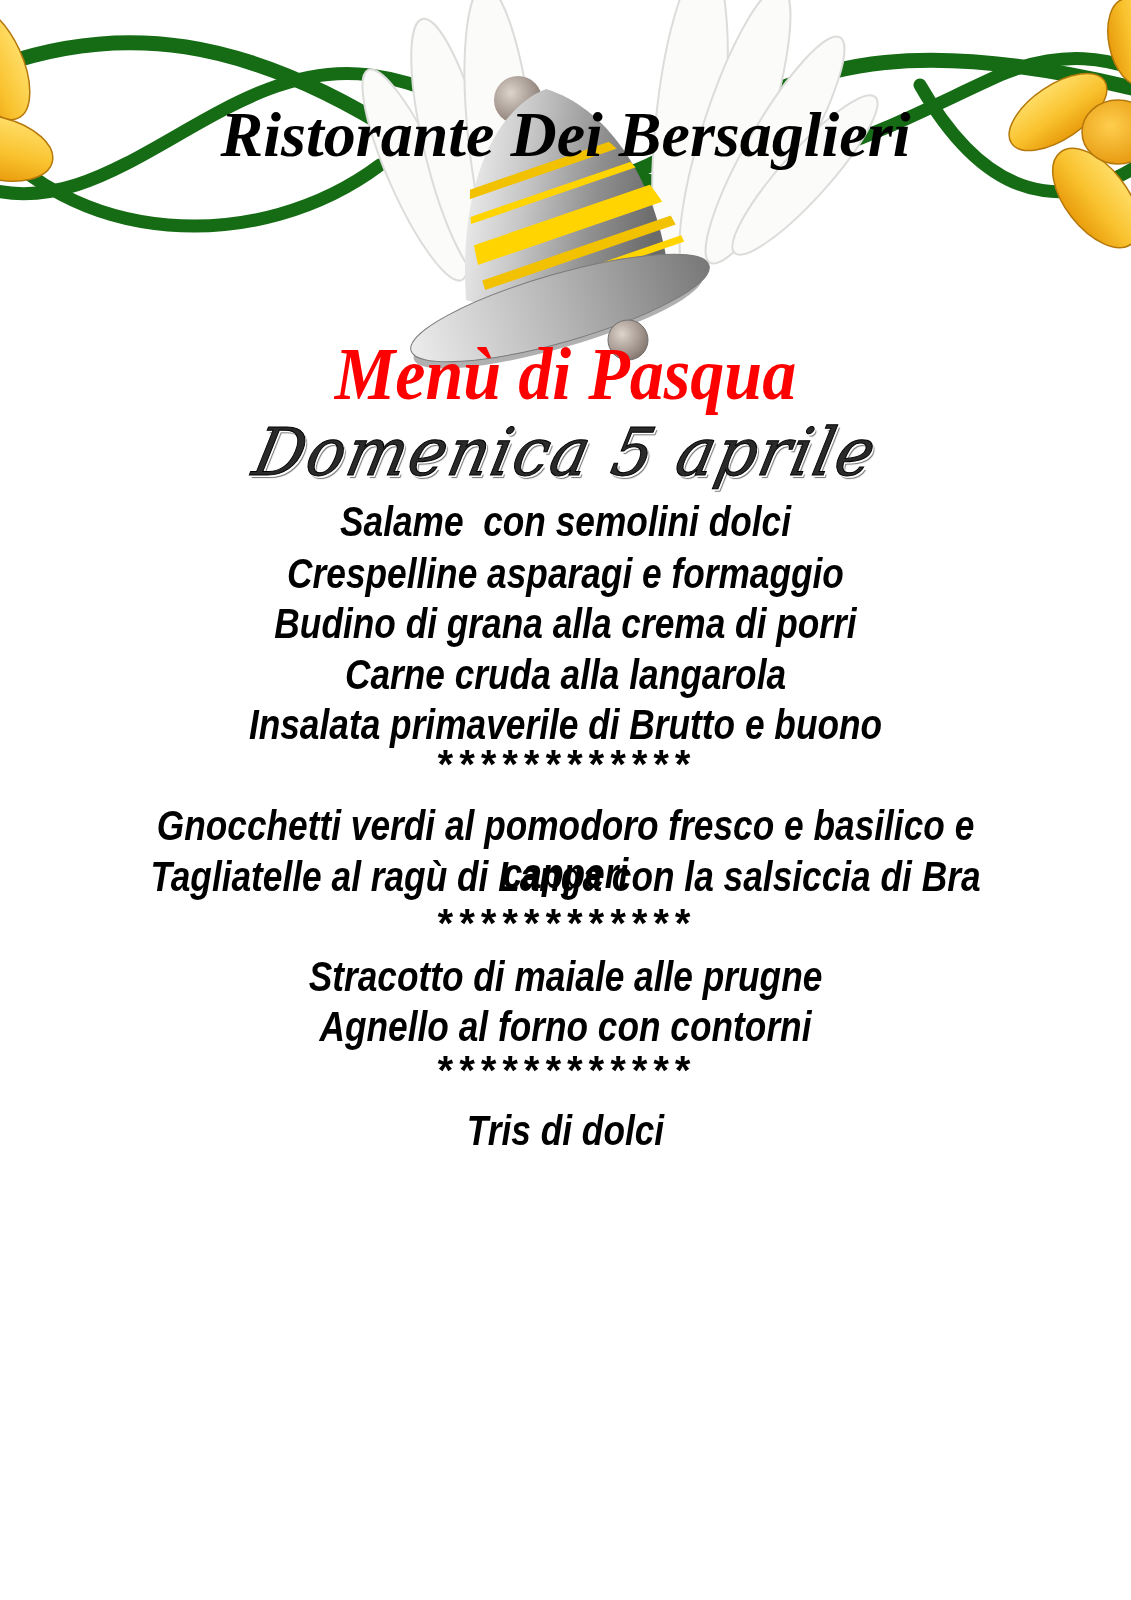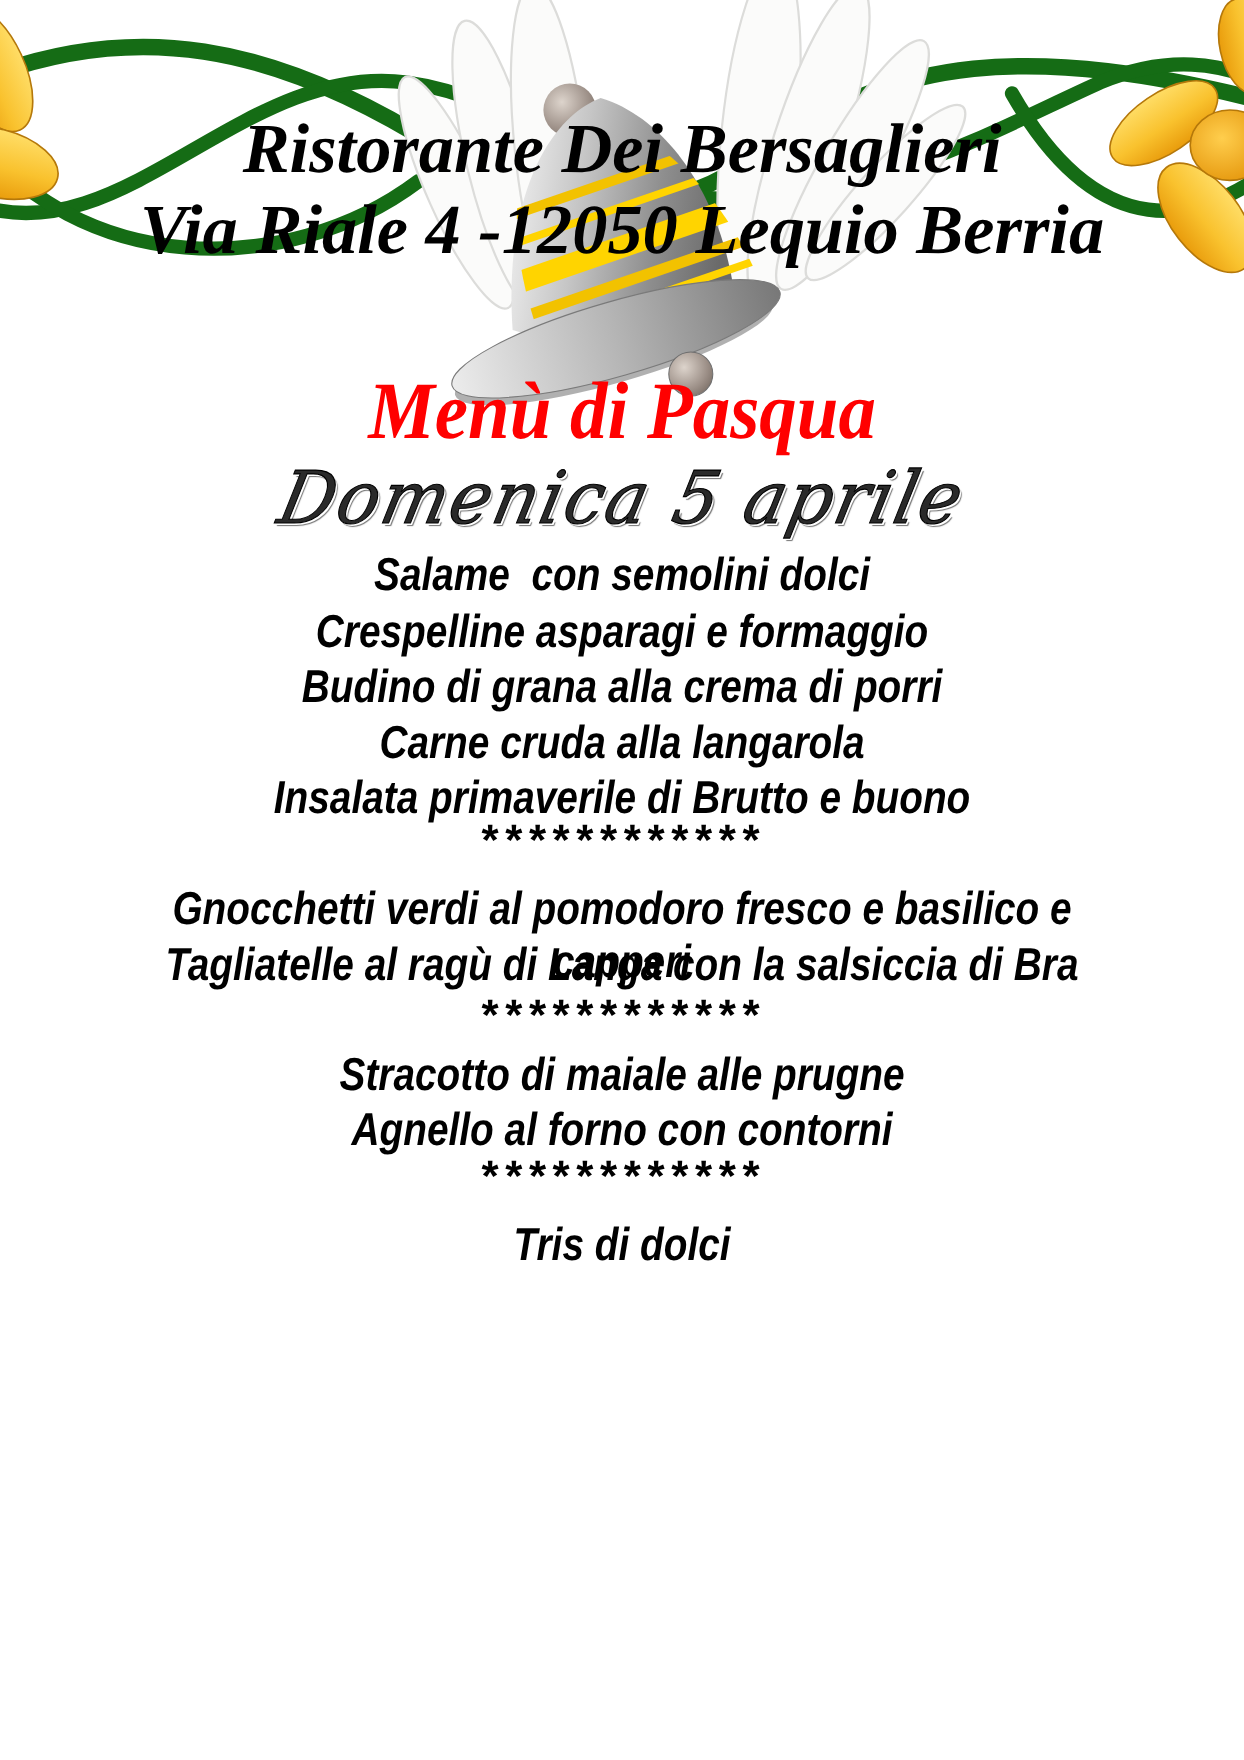--- a/index.html
+++ b/index.html
@@ -147,21 +147,20 @@
     <g stroke="#b5780a" stroke-width="1.5">
       <ellipse cx="1124" cy="100" rx="58" ry="28" fill="url(#petalG)" transform="rotate(58 1124 100)"></ellipse>
       <ellipse cx="1122" cy="192" rx="60" ry="36" fill="url(#petalG)" transform="rotate(-30 1122 192)"></ellipse>
     </g>
 
     <ellipse cx="655" cy="255" rx="90" ry="200" fill="url(#eggCreamG)" stroke="#8f8468" stroke-width="1" transform="rotate(5 655 255)"></ellipse>
     <ellipse cx="502" cy="270" rx="97" ry="185" fill="url(#eggRedG)" stroke="#6e1210" stroke-width="1" transform="rotate(-9 502 270)"></ellipse>
   </svg>
 
   <div class="line serif-bi title1">Ristorante Dei Bersaglieri</div>
-  <div class="line serif-bi title2">Via Riale 4 -12050 Lequio Berria</div>
 
   <div class="line serif-bi menu-title">Menù di Pasqua</div>
   <div class="line date-line">Domenica 5 aprile</div>
 
   <div class="line sans-item i-salame">Salame  con semolini dolci</div>
   <div class="line sans-item i-crespelline">Crespelline asparagi e formaggio</div>
   <div class="line sans-item i-budino">Budino di grana alla crema di porri</div>
   <div class="line sans-item i-carne">Carne cruda alla langarola</div>
   <div class="line sans-item i-insalata">Insalata primaverile di Brutto e buono</div>
 

